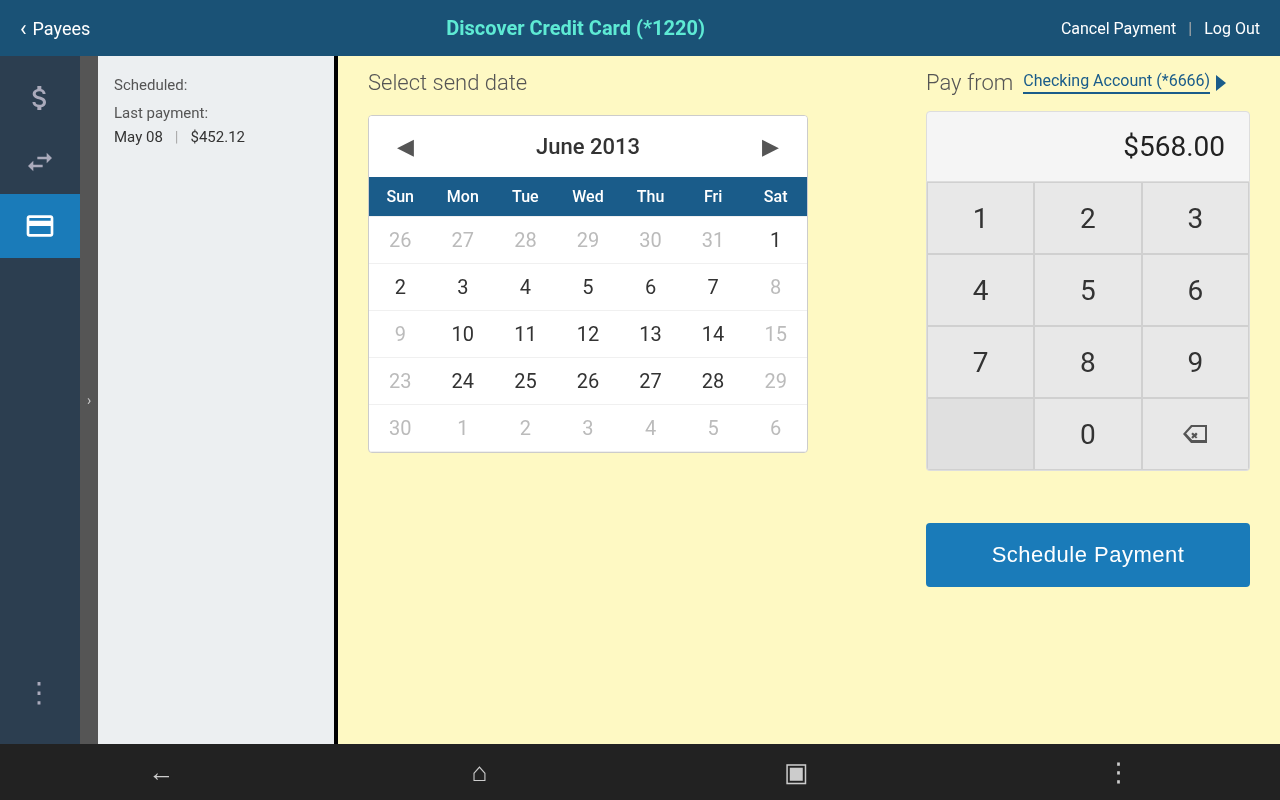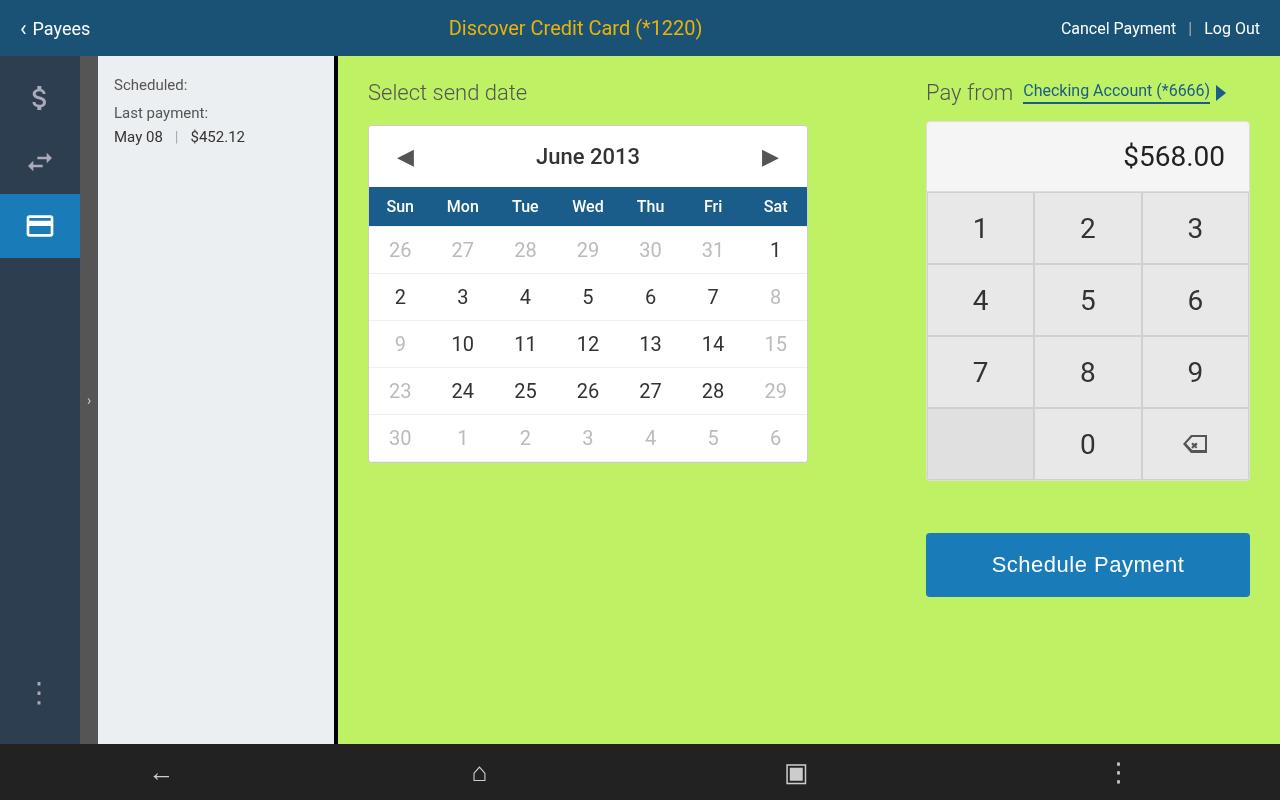--- a/index.html
+++ b/index.html
@@ -34,22 +34,22 @@
       color: #fff;
     }
     #topbar .payees-label {
       font-size: 18px;
       color: #fff;
     }
     #topbar .title {
       flex: 1;
       text-align: center;
       font-size: 20px;
-      color: #eab308;
-      font-weight: 400;
+      color: #5eead4;
+      font-weight: 700;
     }
     #topbar .actions {
       display: flex;
       align-items: center;
       gap: 0;
       color: #fff;
       font-size: 16px;
     }
     #topbar .actions .divider {
       color: #aaa;
@@ -150,22 +150,22 @@
       font-size: 15px;
       color: #333;
     }
     .panel-divider {
       color: #aaa;
     }
 
     
     #content {
       flex: 1;
-      background: #bef264;
-      padding: 24px 30px;
+      background: #fef9c3;
+      padding: 14px 30px;
       overflow-y: auto;
       display: flex;
     }
 
     
     #calendar-section {
       flex: 1;
     }
     .section-title {
       font-size: 22px;

